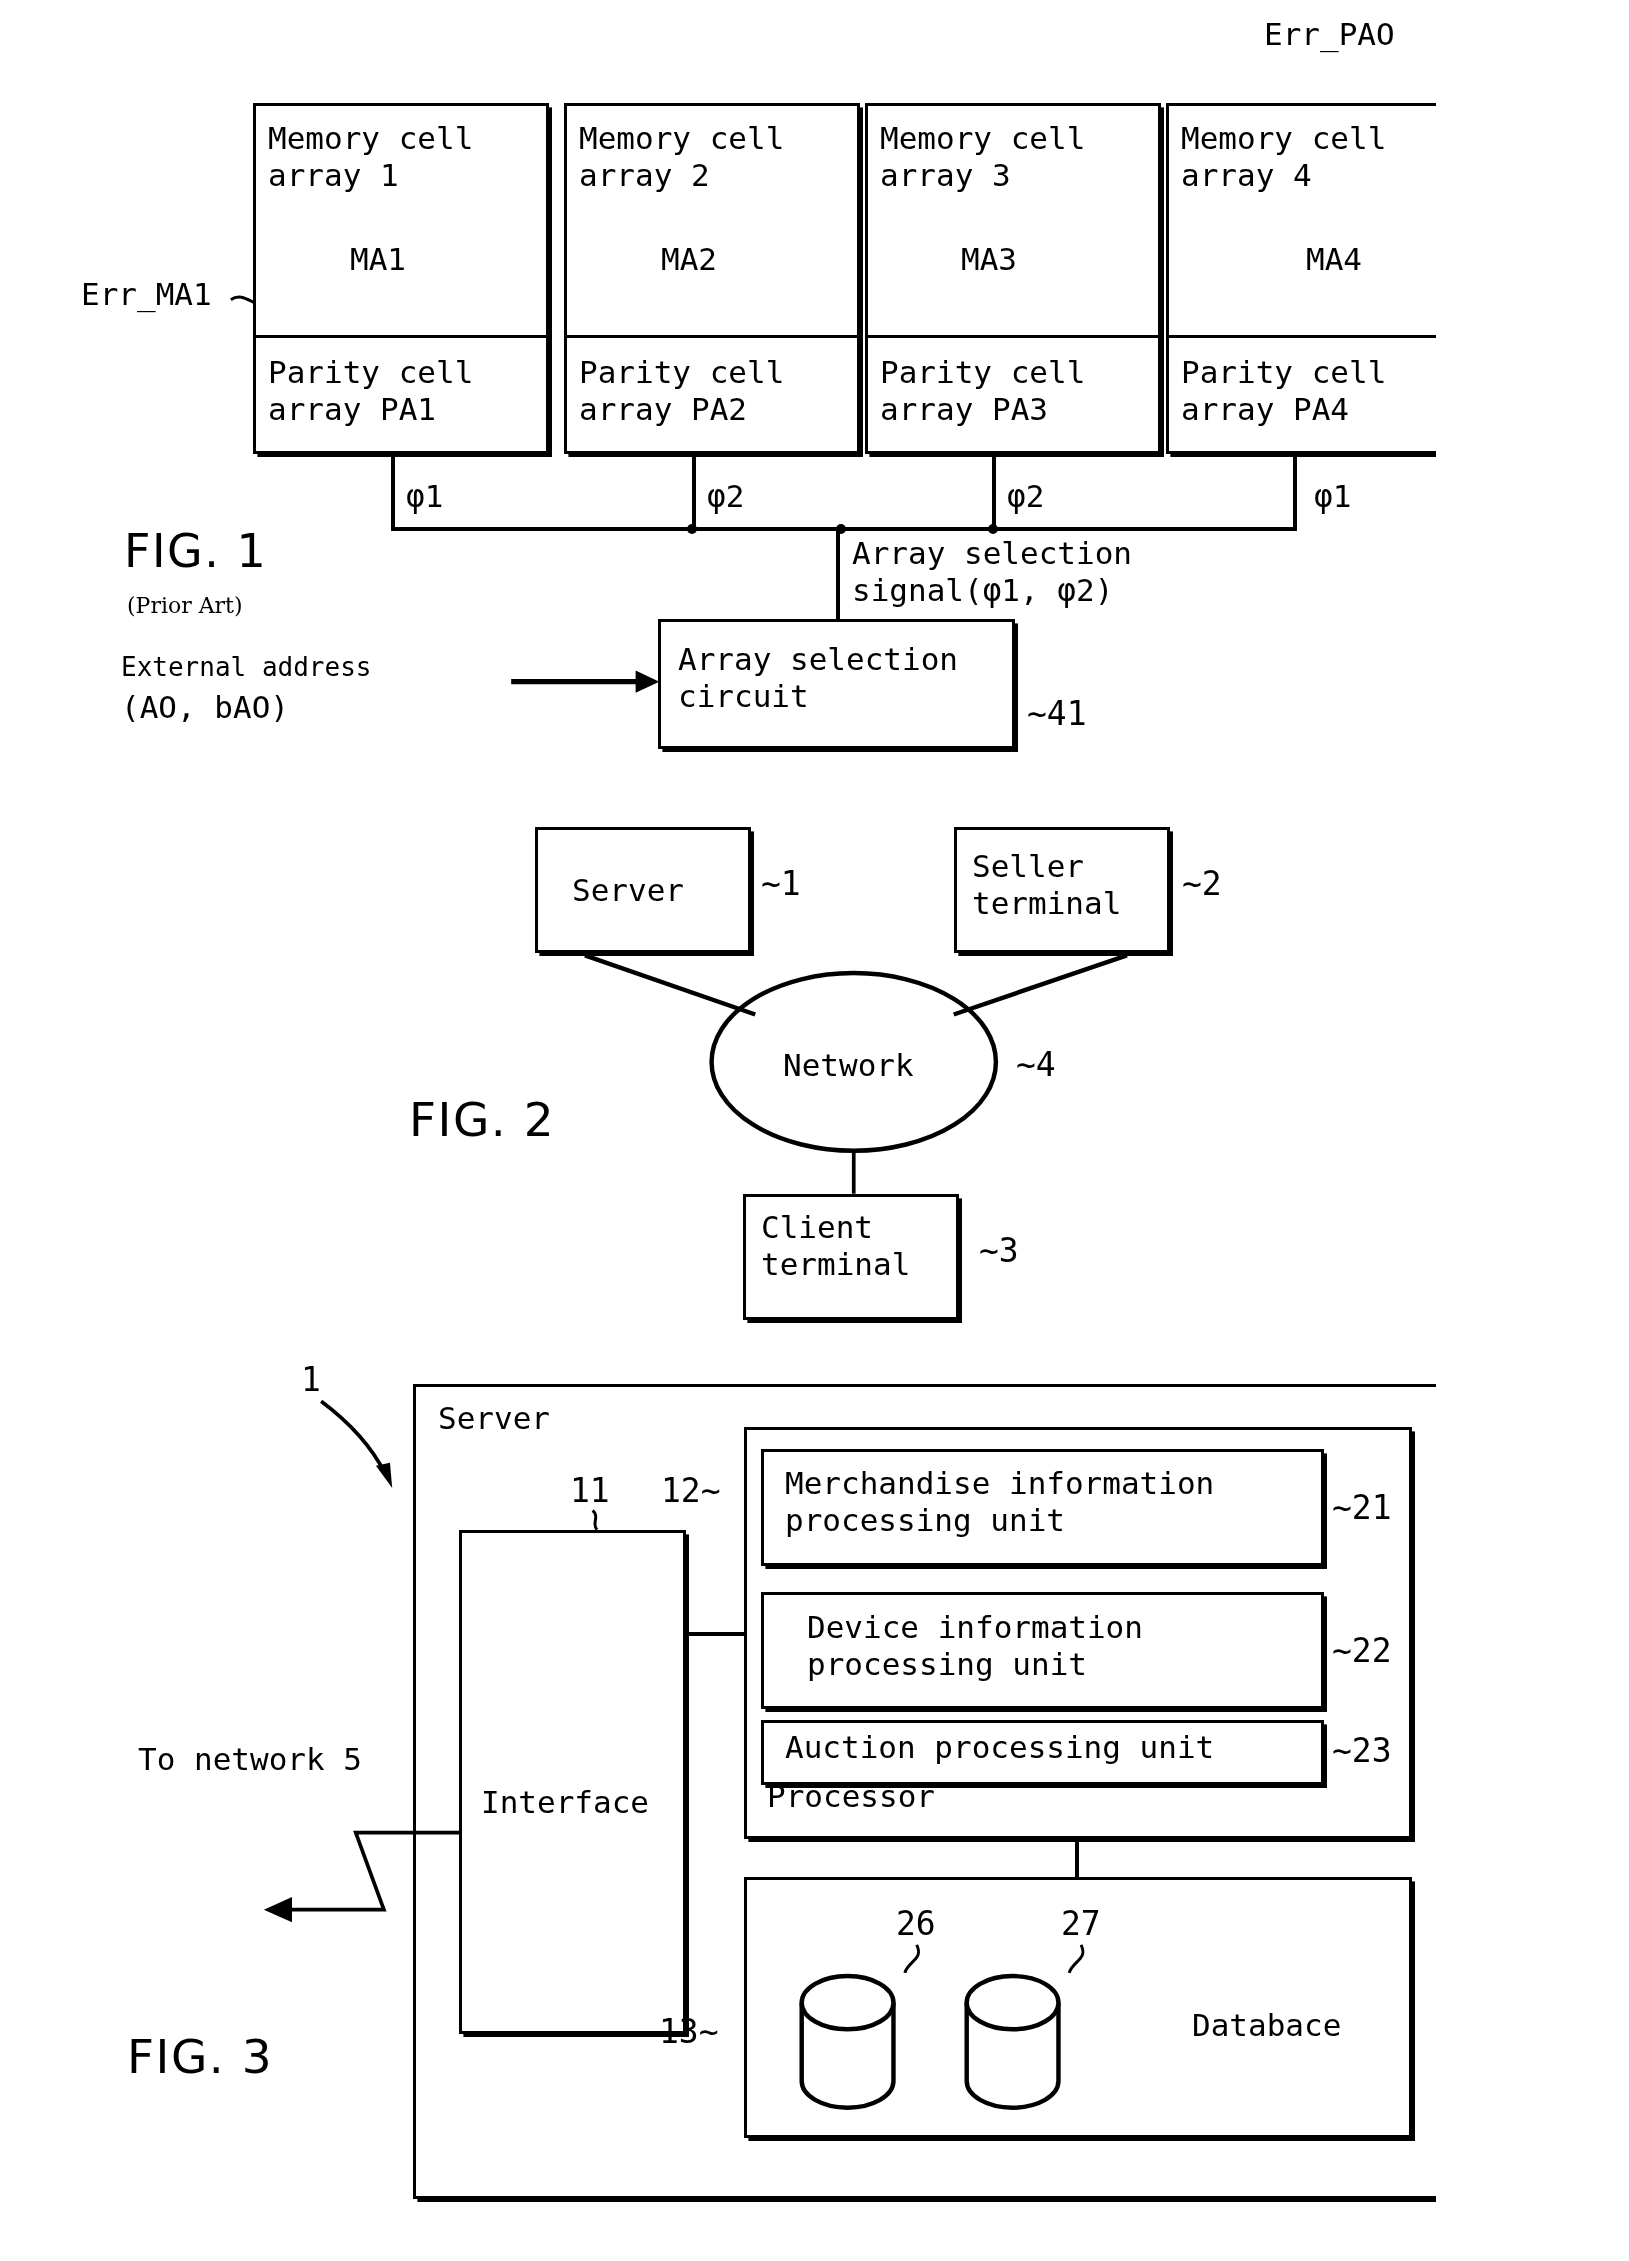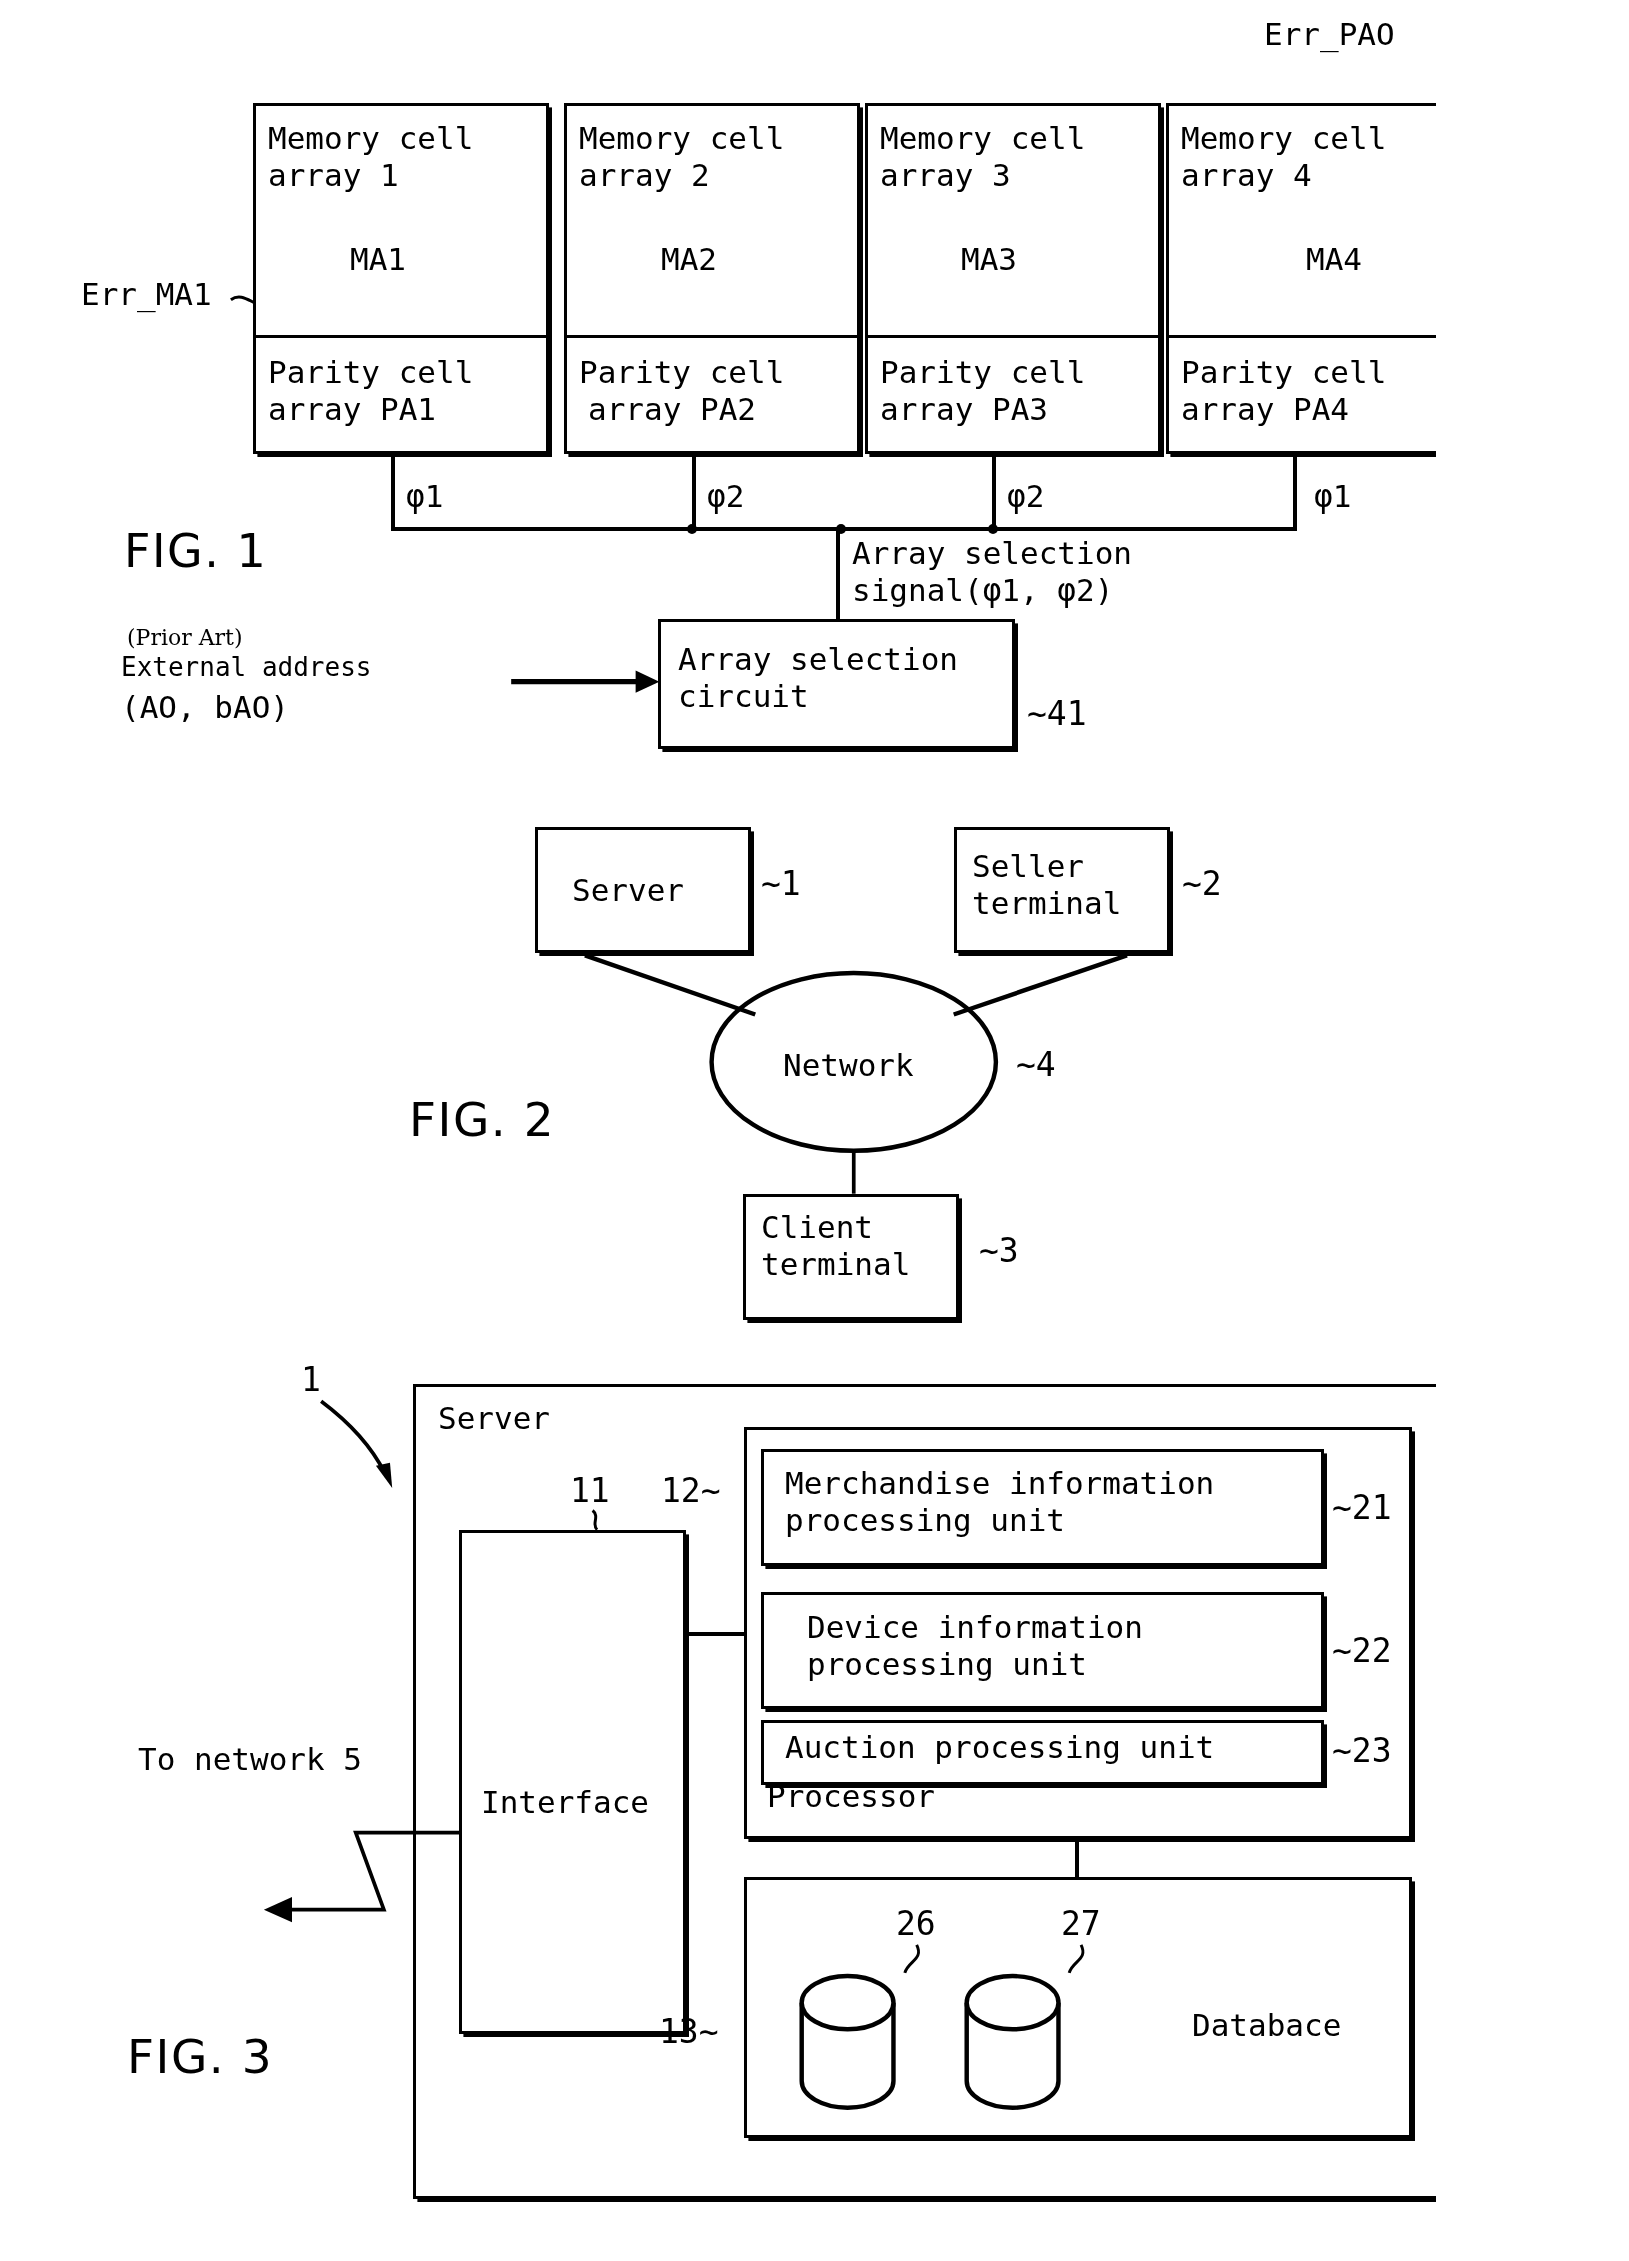--- a/index.html
+++ b/index.html
@@ -41,21 +41,20 @@
   }
   .hline { height: 3.7px; }
   .vline { width: 3.7px; }
   .figlabel {
     font-family: "DejaVu Sans", "Liberation Sans", sans-serif;
     font-weight: 400;
     letter-spacing: 1.5px;
   }
   .small-serif {
     font-family: "DejaVu Serif", "Liberation Serif", serif;
-    margin-top: 32px;
   }
   .dot {
     position: absolute;
     width: 10.4px; height: 10.4px;
     border-radius: 50%;
     background: #000;
   }
   svg { position: absolute; overflow: visible; }
   .xmark { font-weight: bold; }
 </style>
@@ -87,21 +86,21 @@
     <div class="txt" style="left:268px; top:391px; font-size:31px;">array PA1</div>
     <div class="line vline" style="left:391px; top:453px; height:77px;"></div>
     <div class="txt" style="left:406px; top:478px; font-size:31px;">φ1</div>
 
     <div class="box box-heavy" style="left:564px; top:103px; width:296px; height:244px;"></div>
     <div class="txt" style="left:579px; top:120px; font-size:31px;">Memory cell</div>
     <div class="txt" style="left:579px; top:157px; font-size:31px;">array 2</div>
     <div class="txt" style="left:661px; top:241px; font-size:31px;">MA2</div>
     <div class="box box-heavy" style="left:564px; top:335px; width:296px; height:119px;"></div>
     <div class="txt" style="left:579px; top:354px; font-size:31px;">Parity cell</div>
-    <div class="txt" style="left:579px; top:391px; font-size:31px;margin-left:9px;">array PA2</div>
+    <div class="txt" style="left:579px; top:391px; font-size:31px;">array PA2</div>
     <div class="line vline" style="left:692px; top:453px; height:77px;"></div>
     <div class="txt" style="left:707px; top:478px; font-size:31px;">φ2</div>
 
     <div class="box box-heavy" style="left:865px; top:103px; width:296px; height:244px;"></div>
     <div class="txt" style="left:880px; top:120px; font-size:31px;">Memory cell</div>
     <div class="txt" style="left:880px; top:157px; font-size:31px;">array 3</div>
     <div class="txt" style="left:961px; top:241px; font-size:31px;">MA3</div>
     <div class="box box-heavy" style="left:865px; top:335px; width:296px; height:119px;"></div>
     <div class="txt" style="left:880px; top:354px; font-size:31px;">Parity cell</div>
     <div class="txt" style="left:880px; top:391px; font-size:31px;">array PA3</div>

